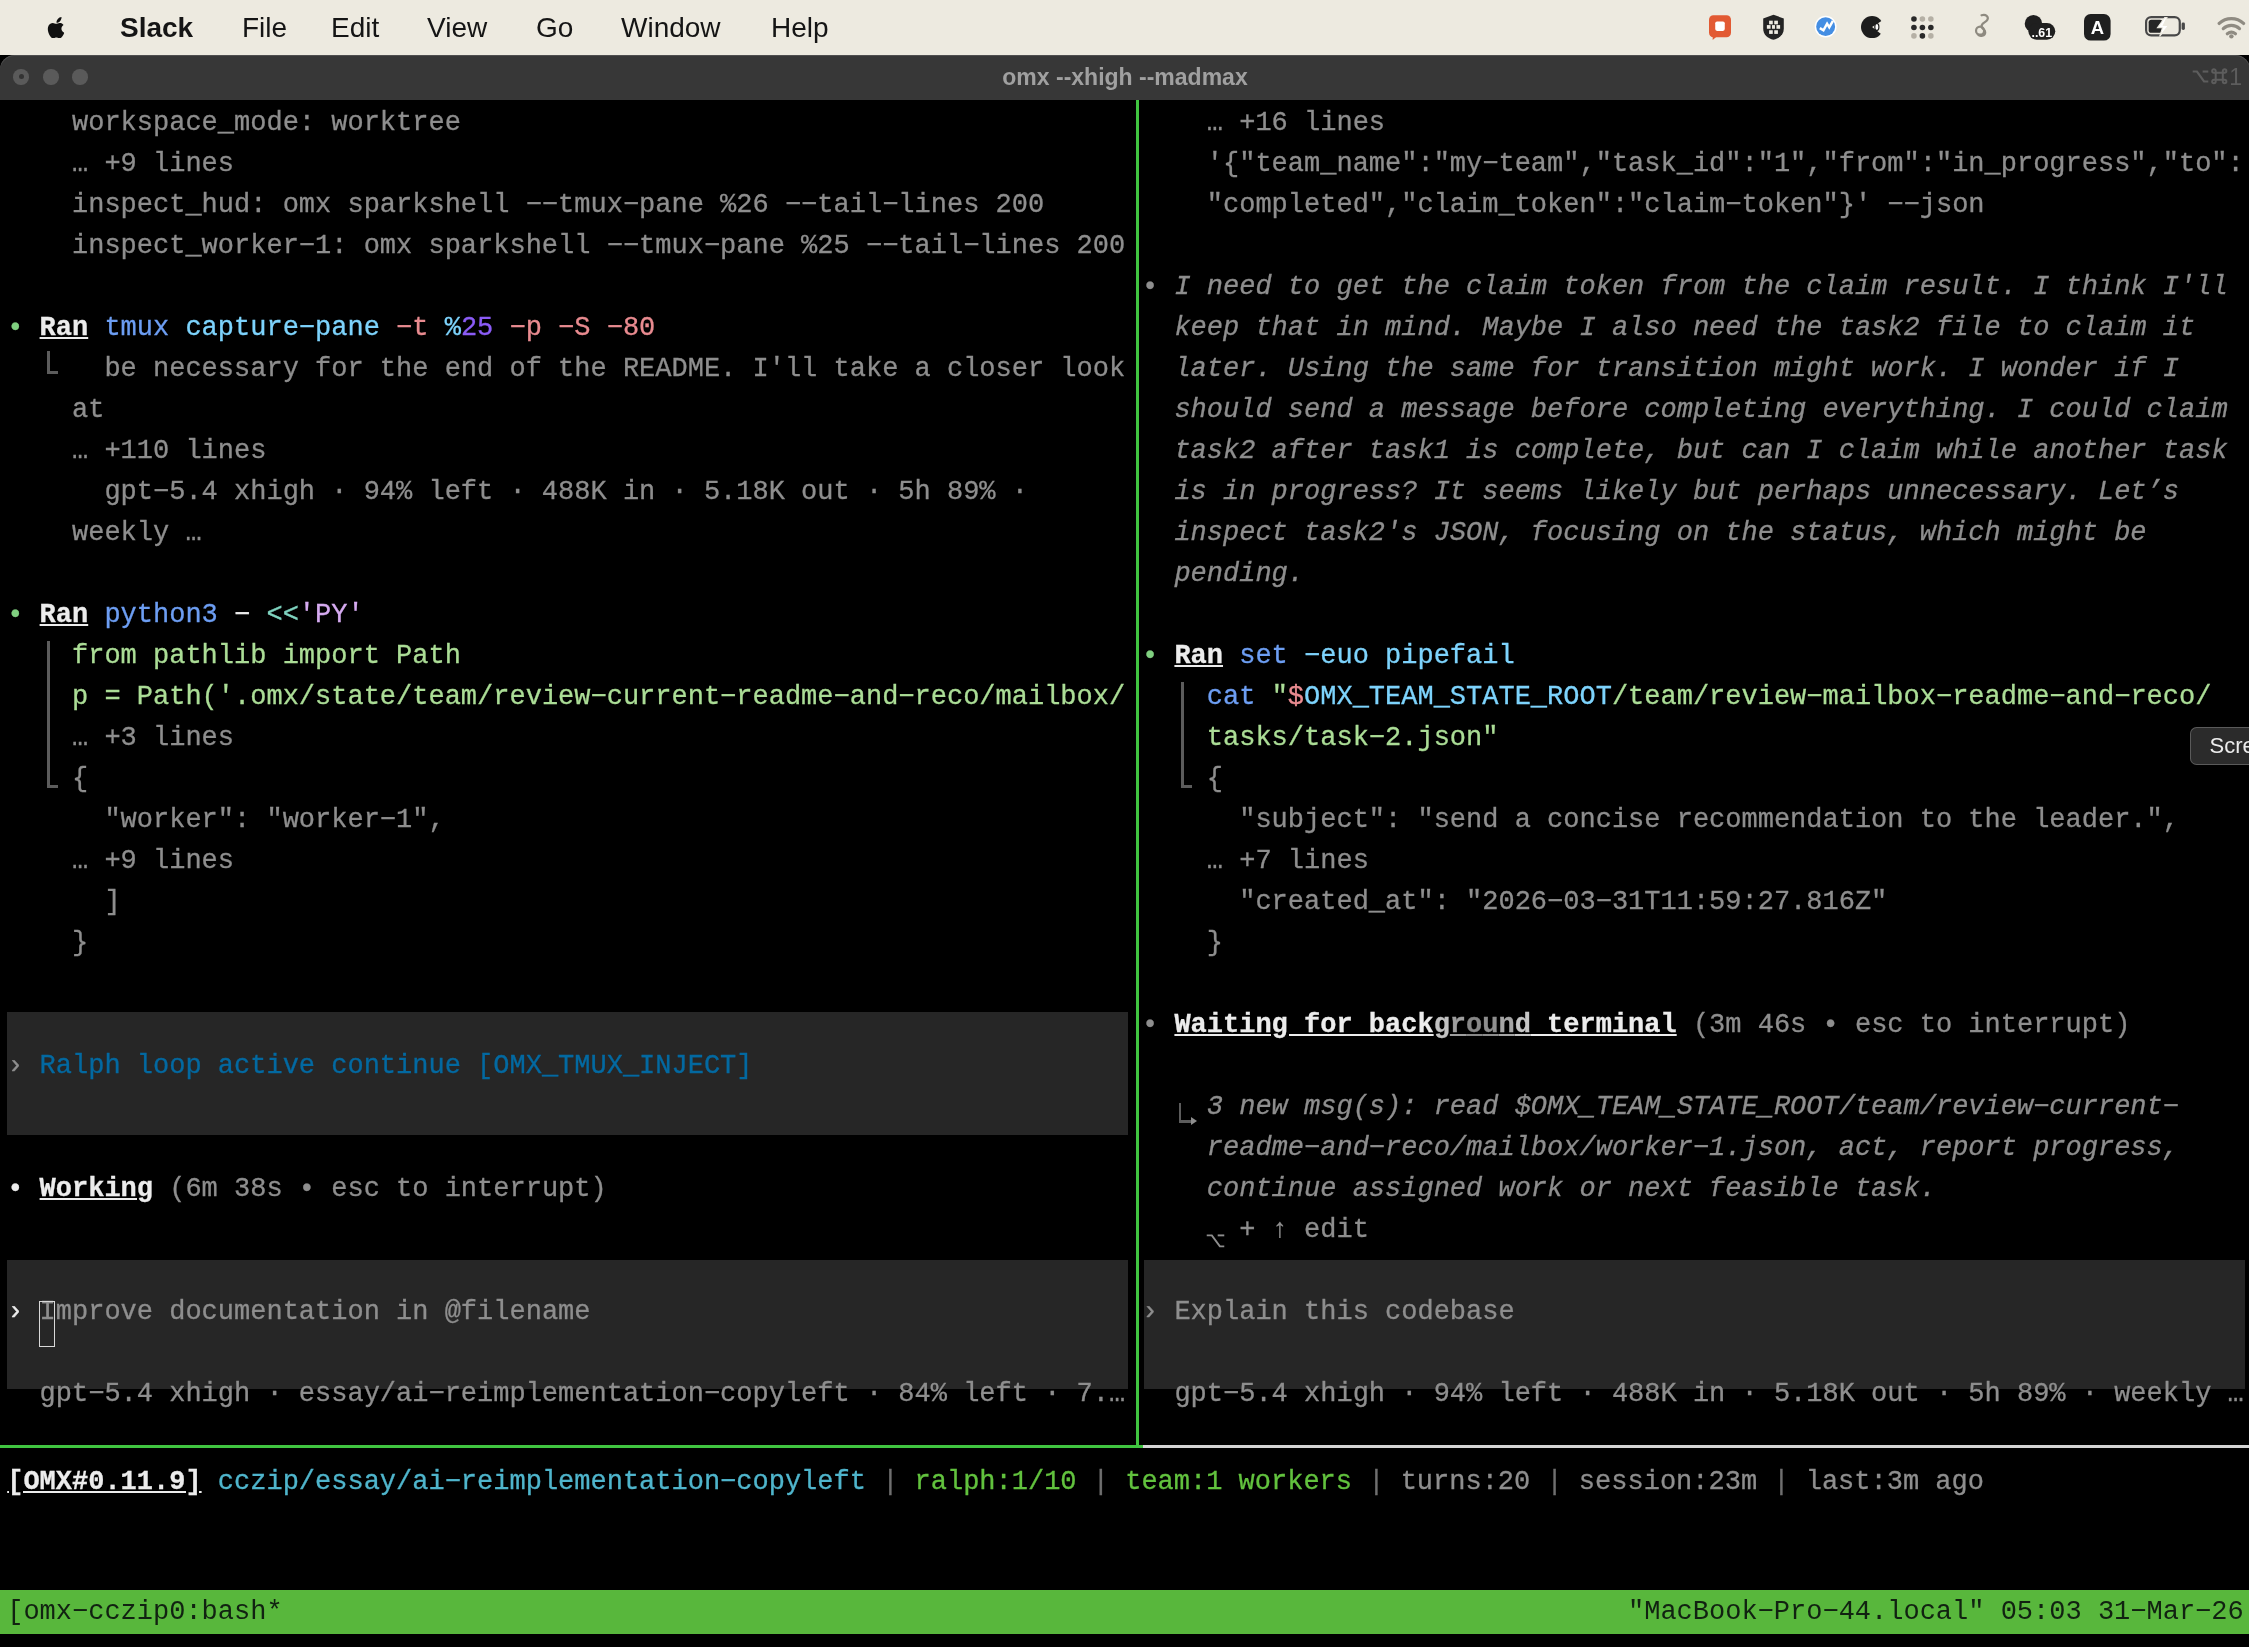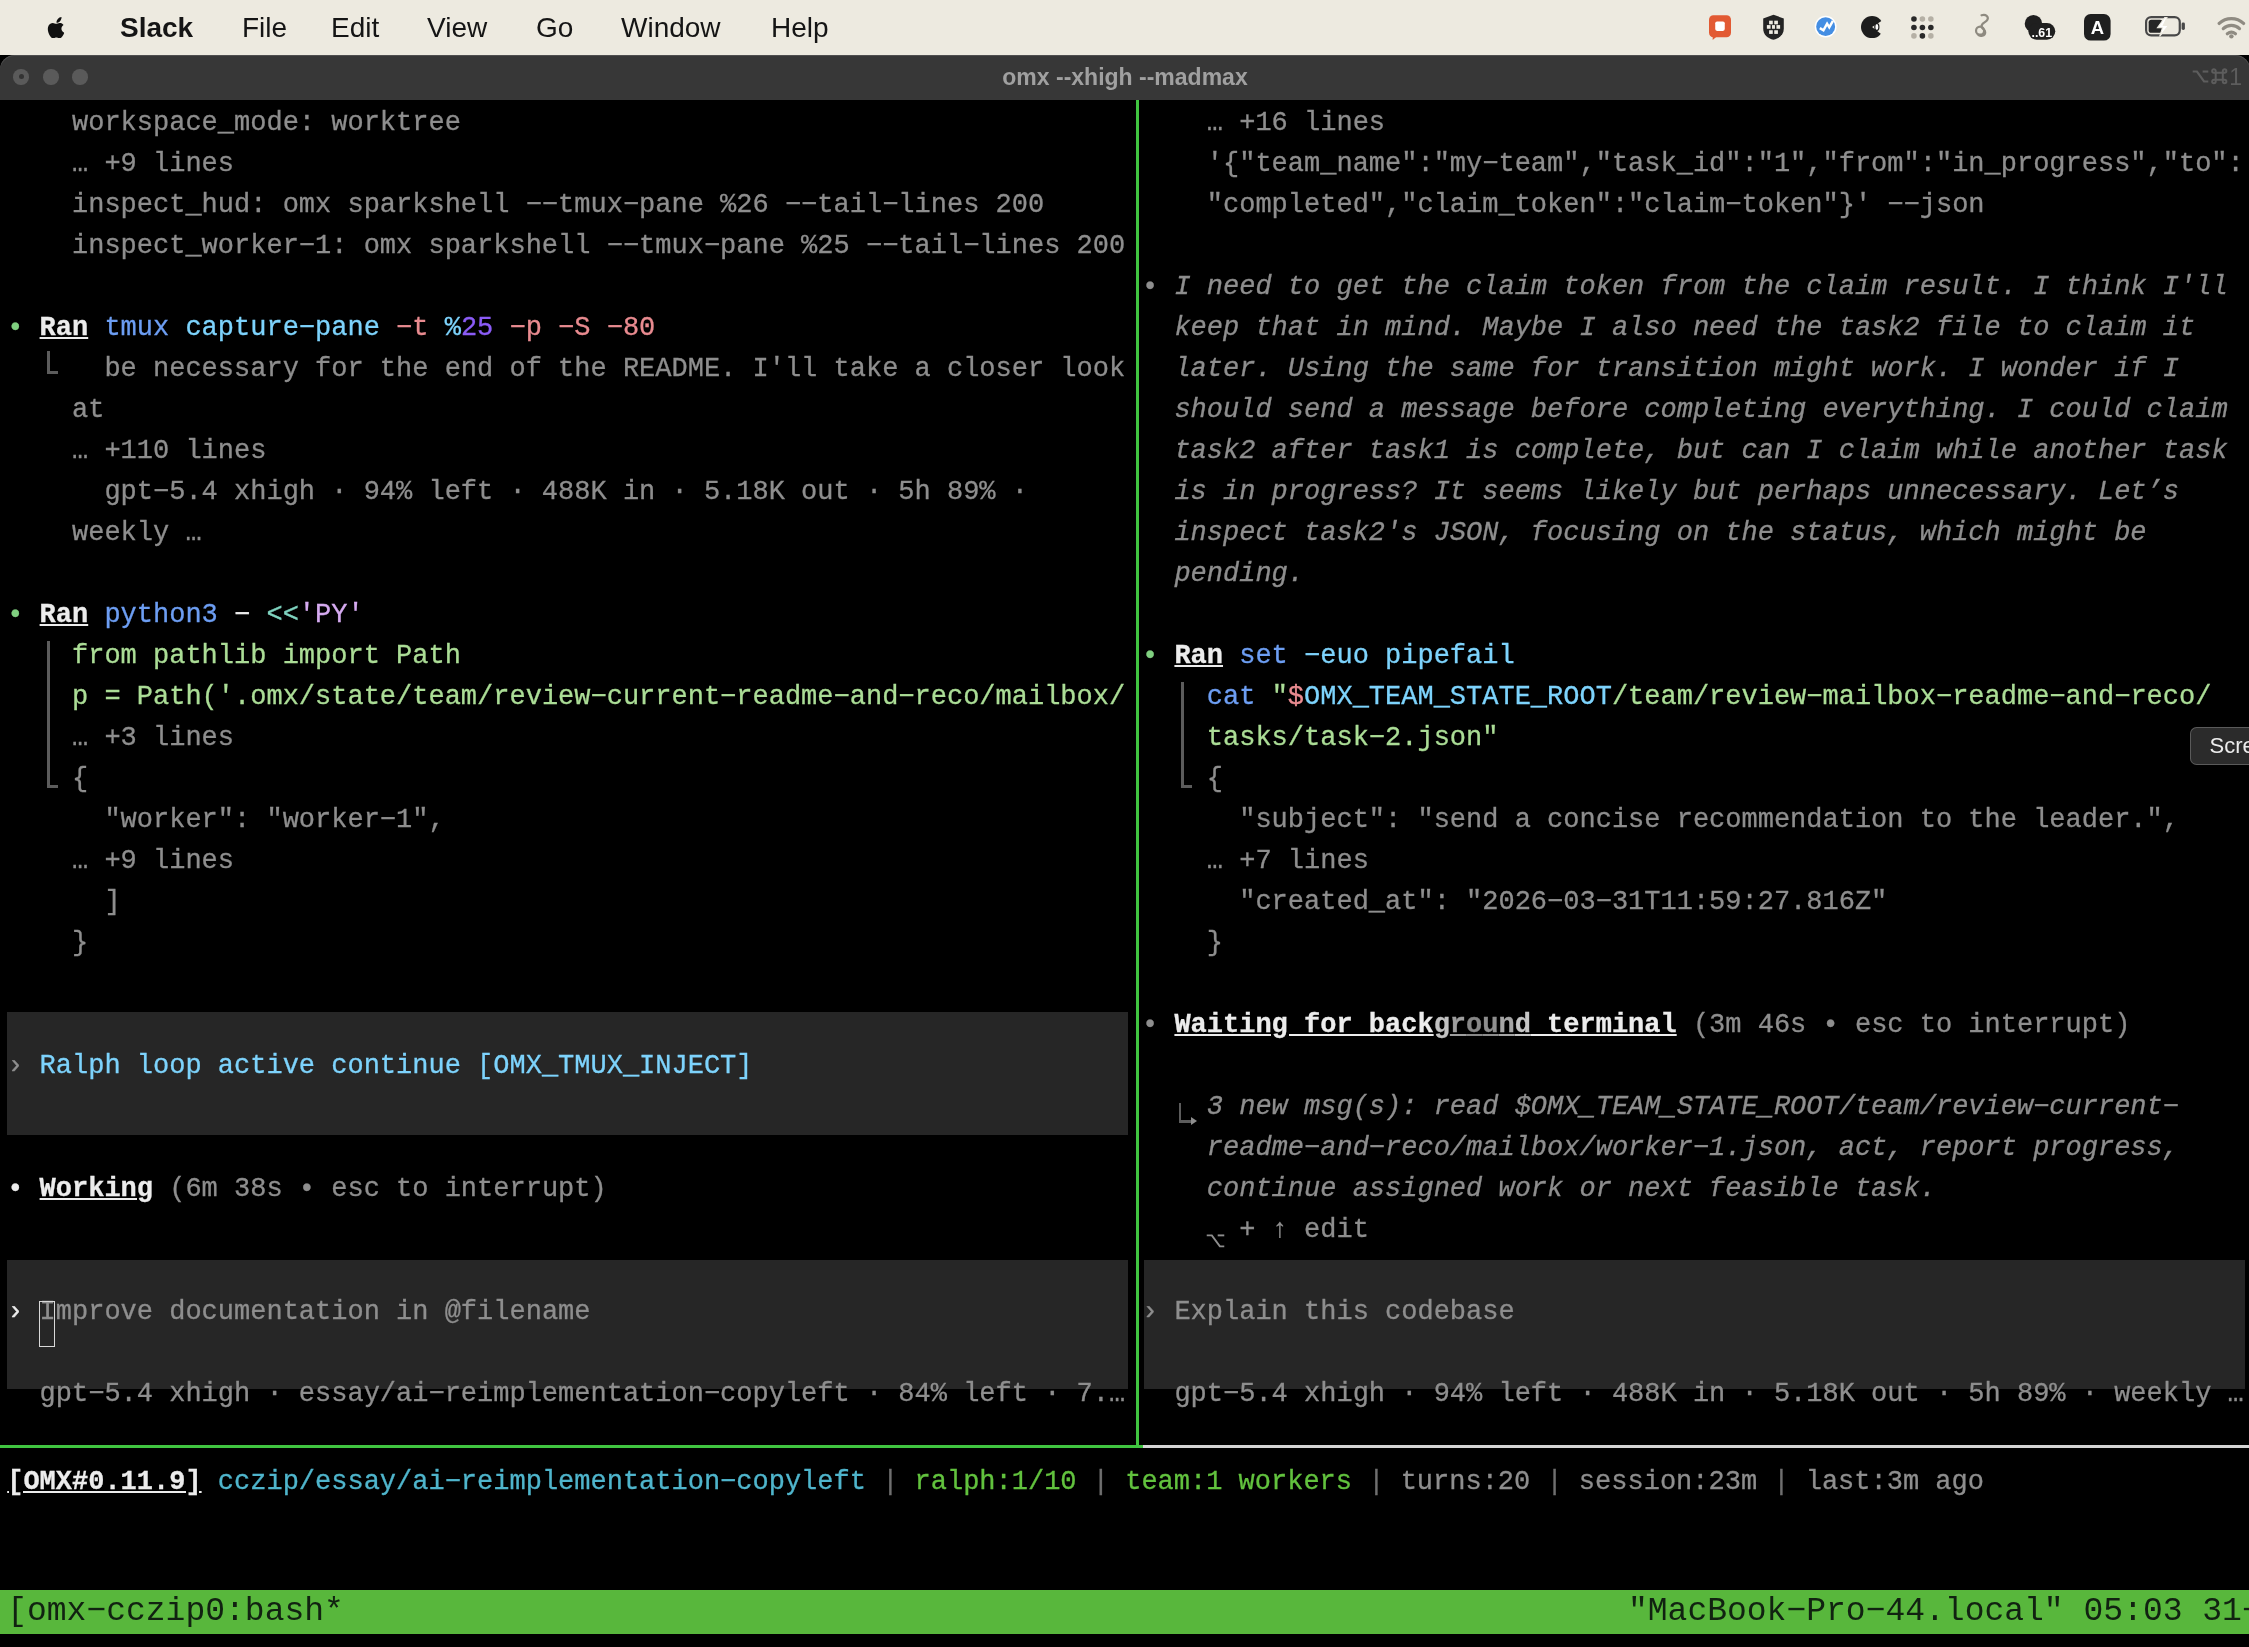--- a/index.html
+++ b/index.html
@@ -23,35 +23,35 @@
   .b { font-weight:bold; color:#ececec;text-decoration:underline; }
   .wt { color:#ececec; }
   .gb { color:#80d080; }     
   .blu { color:#6d9ef3; }
   .lav { color:#7dd3fc; }
   .sal { color:#e98b90; }
   .org { color:#8b5cf6; }
   .grn { color:#abdd96; }
   .tea { color:#7fd4c0; }
   .vio { color:#d5aaf0; }
-  .lt  { color:#7dd3fc; }
+  .lt  { color:#0369a1; }
   .dim { color:#8e8e8e; }
   .it  { font-style:italic; }
   .cyn { color:#4fb5cc;margin-top:29px; }
   .sg  { color:#62c23e; }
   .dg  { color:#6f6f6f; }
 
   .box { position:absolute; background:#262626; }
   .vline { position:absolute; background:#40c440; }
   .guide { position:absolute; background:#5c5c5c; }
 
   .cursor { position:absolute; border:1.9px solid #d8d8d8; width:16px; height:46px; }
 
   .greenbar { position:absolute; left:0; top:1590px; width:2250px; height:44px; background:#58b73c; }
-  .gbtext { position:absolute; font-family:"Liberation Mono", monospace; font-size:33px; line-height:44px; color:#112211; }
+  .gbtext { position:absolute; font-family:"Liberation Mono", monospace; font-size:27px; line-height:44px; color:#112211; }
 
   .tooltip { position:absolute; left:2190px; top:727px; width:74px; height:38px; background:#2b2b2b; border:1.5px solid #5a5a5a; border-right:none; border-radius:6.6px 0 0 6.6px; color:#ececec; font-size:22px; line-height:35px; padding-left:18.5px; }
 </style>
 </head>
 <body>
 
 <div class="menubar">
   <svg style="position:absolute;left:47px;top:17px" width="17.7" height="21.4" viewBox="0 0 28 34">
       <path fill="#111" d="M19.5 5.2c1.5-1.8 2.5-4.3 2.2-6.8-2.2.1-4.8 1.5-6.3 3.3-1.4 1.6-2.6 4.2-2.3 6.6 2.4.2 4.9-1.2 6.4-3.1zM25.9 25.1c-.1-.1-4.3-1.7-4.3-6.8 0-4.3 3.5-6.3 3.7-6.4-2-3-5.2-3.4-6.3-3.4-2.7-.3-5.2 1.6-6.6 1.6-1.4 0-3.5-1.5-5.7-1.5C3.8 8.6 1 10.3-.5 13c-3 5.3-.8 13.2 2.2 17.5 1.5 2.1 3.2 4.5 5.5 4.4 2.2-.1 3-1.4 5.7-1.4 2.6 0 3.4 1.4 5.7 1.4 2.4 0 3.9-2.2 5.3-4.3 1.7-2.4 2.4-4.8 2.4-4.9z" transform="translate(3,1.6) scale(0.92)"></path>
     </svg>

